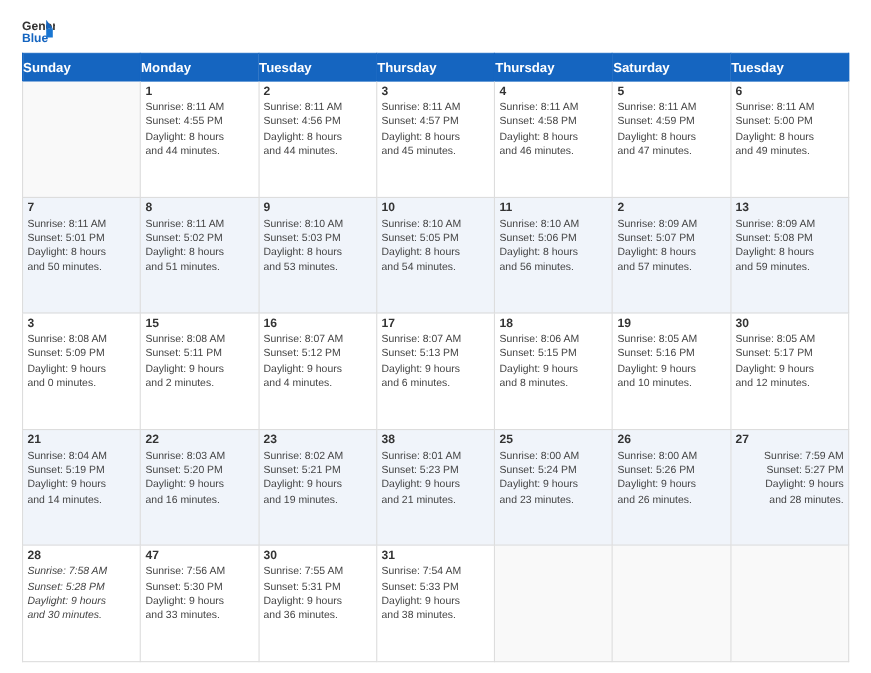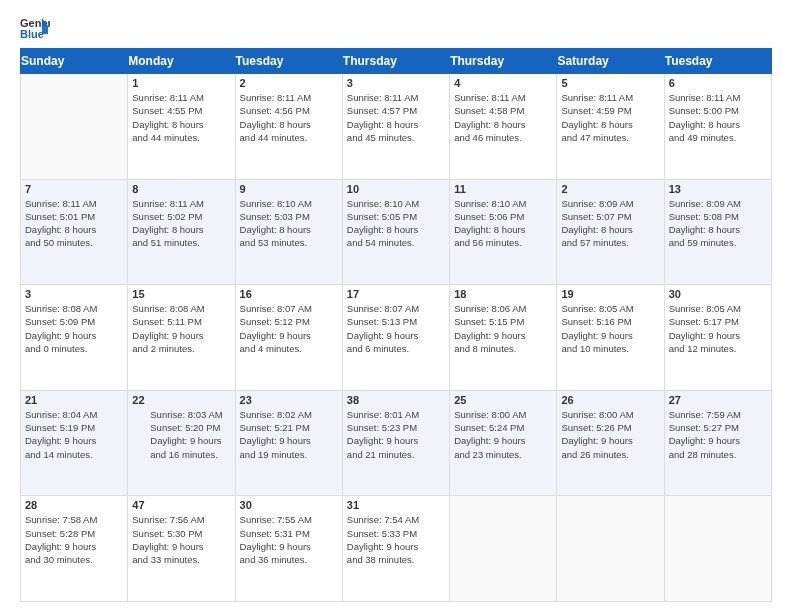--- a/index.html
+++ b/index.html
@@ -272,21 +272,21 @@
         <tr class="row-shade">
           <td>
             <span class="day-num">21</span>
             <div class="day-info" style="white-space: pre-line;">Sunrise: 8:04 AM
 Sunset: 5:19 PM
 Daylight: 9 hours
 and 14 minutes.</div>
           </td>
           <td>
             <span class="day-num">22</span>
-            <div class="day-info" style="white-space: pre-line; margin-left: 18px;">Sunrise: 8:03 AM
+            <div class="day-info" style="white-space: pre-line;">Sunrise: 8:03 AM
 Sunset: 5:20 PM
 Daylight: 9 hours
 and 16 minutes.</div>
           </td>
           <td>
             <span class="day-num">23</span>
             <div class="day-info" style="white-space: pre-line;">Sunrise: 8:02 AM
 Sunset: 5:21 PM
 Daylight: 9 hours
 and 19 minutes.</div>
@@ -307,30 +307,30 @@
           </td>
           <td>
             <span class="day-num">26</span>
             <div class="day-info" style="white-space: pre-line;">Sunrise: 8:00 AM
 Sunset: 5:26 PM
 Daylight: 9 hours
 and 26 minutes.</div>
           </td>
           <td>
             <span class="day-num">27</span>
-            <div class="day-info" style="white-space: pre-line;">Sunrise: 7:59 AM
+            <div class="day-info" style="white-space: pre-line; text-align: right;">Sunrise: 7:59 AM
 Sunset: 5:27 PM
 Daylight: 9 hours
 and 28 minutes.</div>
           </td>
         </tr>
         <tr>
           <td>
             <span class="day-num">28</span>
-            <div class="day-info" style="white-space: pre-line;">Sunrise: 7:58 AM
+            <div class="day-info" style="white-space: pre-line; font-style: italic;">Sunrise: 7:58 AM
 Sunset: 5:28 PM
 Daylight: 9 hours
 and 30 minutes.</div>
           </td>
           <td>
             <span class="day-num">47</span>
             <div class="day-info" style="white-space: pre-line;">Sunrise: 7:56 AM
 Sunset: 5:30 PM
 Daylight: 9 hours
 and 33 minutes.</div>

